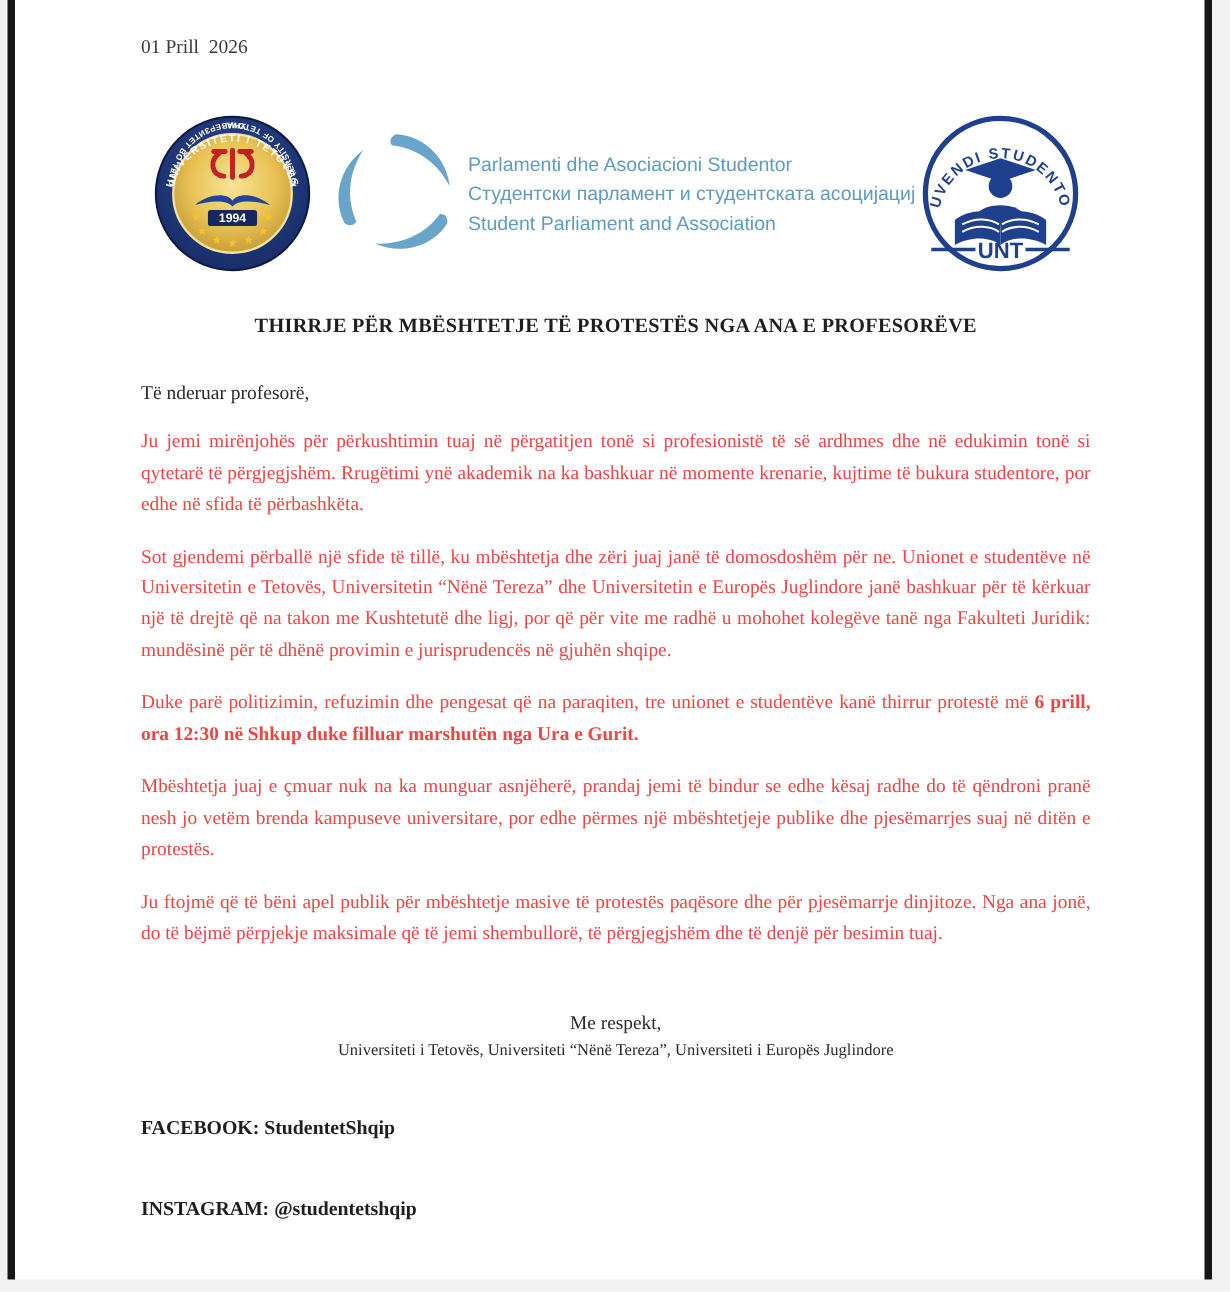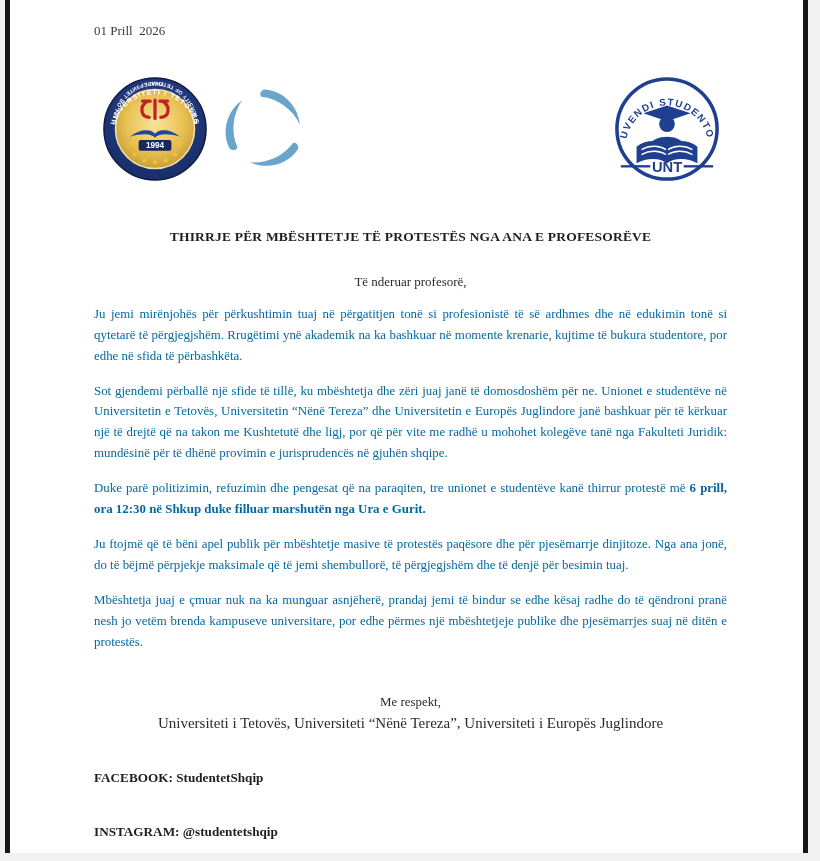--- a/index.html
+++ b/index.html
@@ -40,44 +40,43 @@
     font-size:13px;
     line-height:1.5;
   }
   .parliament-text div{white-space:nowrap;}
   .kuvendi{flex:0 0 auto;margin-left:auto;margin-right:6px;}
   .title{
     text-align:center;
     font-weight:bold;
     font-size:13.5px;
     letter-spacing:.2px;
-    margin-top:44px;
+    margin-top:24px;
     color:#1e1e1e;
   }
   .salutation{
-    text-align:center;
     font-size:13px;
     margin-top:29px;
   }
   .body-text{margin-top:14px;}
   .body-text p{
     font-size:12.9px;
     line-height:1.62;
     text-align:justify;
     margin:0 0 14px 0;
-    color:#0369a1;
+    color:#ef4444;
   }
   .closing{
     text-align:center;
     font-size:12.9px;
     line-height:1.5;
     margin-top:40px;
   }
   .closing .sig{font-weight:bold;}
-  .closing .unis{font-size:15px;}
+  .closing .unis{font-size:11px;}
   .footer-social{
     display:flex;
     justify-content:center;
     gap:38px;
     font-weight:bold;
     font-size:13.2px;
     margin-top:36px;
     color:#1e1e1e;
     flex-direction:column;
   }
@@ -146,20 +145,25 @@
       </svg>
 
       <svg class="swirl-wrap" width="92" height="92" viewBox="0 0 100 100">
         <g fill="#69a4ca">
           <path d="M50,7 C71,8 87,25 89,45 C81,29 66,17 47,15 C45,12 46,9 50,7 Z"></path>
           <path d="M50,7 C71,8 87,25 89,45 C81,29 66,17 47,15 C45,12 46,9 50,7 Z" transform="rotate(120 50 50)"></path>
           <path d="M50,7 C71,8 87,25 89,45 C81,29 66,17 47,15 C45,12 46,9 50,7 Z" transform="rotate(240 50 50)"></path>
         </g>
       </svg>
 
+      <div class="parliament-text">
+        <div>Parlamenti dhe Asociacioni Studentor</div>
+        <div>Студентски парламент и студентската асоцијациј</div>
+        <div>Student Parliament and Association</div>
+      </div>
 
       <svg class="kuvendi" width="108" height="108" viewBox="0 0 110 110">
         <defs>
           <path id="kArc" d="M 14,64 A 42,42 0 0 1 96,64" fill="none"></path>
         </defs>
         <circle cx="55" cy="55" r="51" fill="#ffffff" stroke="#1f3f8f" stroke-width="3.6"></circle>
         <text font-family="Liberation Sans,sans-serif" font-size="10" font-weight="bold" fill="#1f3f8f" letter-spacing="1.4">
           <textPath href="#kArc" startOffset="50%" text-anchor="middle">KUVENDI STUDENTOR</textPath>
         </text>
         <g fill="#1f3f8f">
@@ -183,22 +187,22 @@
     </div>
 
     <div class="title">THIRRJE PËR MBËSHTETJE TË PROTESTËS NGA ANA E PROFESORËVE</div>
 
     <div class="salutation">Të nderuar profesorë,</div>
 
     <div class="body-text">
       <p>Ju jemi mirënjohës për përkushtimin tuaj në përgatitjen tonë si profesionistë të së ardhmes dhe në edukimin tonë si qytetarë të përgjegjshëm. Rrugëtimi ynë akademik na ka bashkuar në momente krenarie, kujtime të bukura studentore, por edhe në sfida të përbashkëta.</p>
       <p>Sot gjendemi përballë një sfide të tillë, ku mbështetja dhe zëri juaj janë të domosdoshëm për ne. Unionet e studentëve në Universitetin e Tetovës, Universitetin “Nënë Tereza” dhe Universitetin e Europës Juglindore janë bashkuar për të kërkuar një të drejtë që na takon me Kushtetutë dhe ligj, por që për vite me radhë u mohohet kolegëve tanë nga Fakulteti Juridik: mundësinë për të dhënë provimin e jurisprudencës në gjuhën shqipe.</p>
       <p><span>Duke parë politizimin, refuzimin dhe pengesat që na paraqiten, tre unionet e studentëve kanë thirrur protestë më </span><strong>6 prill, ora 12:30 në Shkup duke filluar marshutën nga Ura e Gurit.</strong></p>
+      <p>Mbështetja juaj e çmuar nuk na ka munguar asnjëherë, prandaj jemi të bindur se edhe kësaj radhe do të qëndroni pranë nesh jo vetëm brenda kampuseve universitare, por edhe përmes një mbështetjeje publike dhe pjesëmarrjes suaj në ditën e protestës.</p>
       <p>Ju ftojmë që të bëni apel publik për mbështetje masive të protestës paqësore dhe për pjesëmarrje dinjitoze. Nga ana jonë, do të bëjmë përpjekje maksimale që të jemi shembullorë, të përgjegjshëm dhe të denjë për besimin tuaj.</p>
-      <p>Mbështetja juaj e çmuar nuk na ka munguar asnjëherë, prandaj jemi të bindur se edhe kësaj radhe do të qëndroni pranë nesh jo vetëm brenda kampuseve universitare, por edhe përmes një mbështetjeje publike dhe pjesëmarrjes suaj në ditën e protestës.</p>
     </div>
 
     <div class="closing">
       <div>Me respekt,</div>
       <div class="unis">Universiteti i Tetovës, Universiteti “Nënë Tereza”, Universiteti i Europës Juglindore</div>
     </div>
 
     <div class="footer-social">
       <span>FACEBOOK: StudentetShqip</span>
       <span>INSTAGRAM: @studentetshqip</span>

